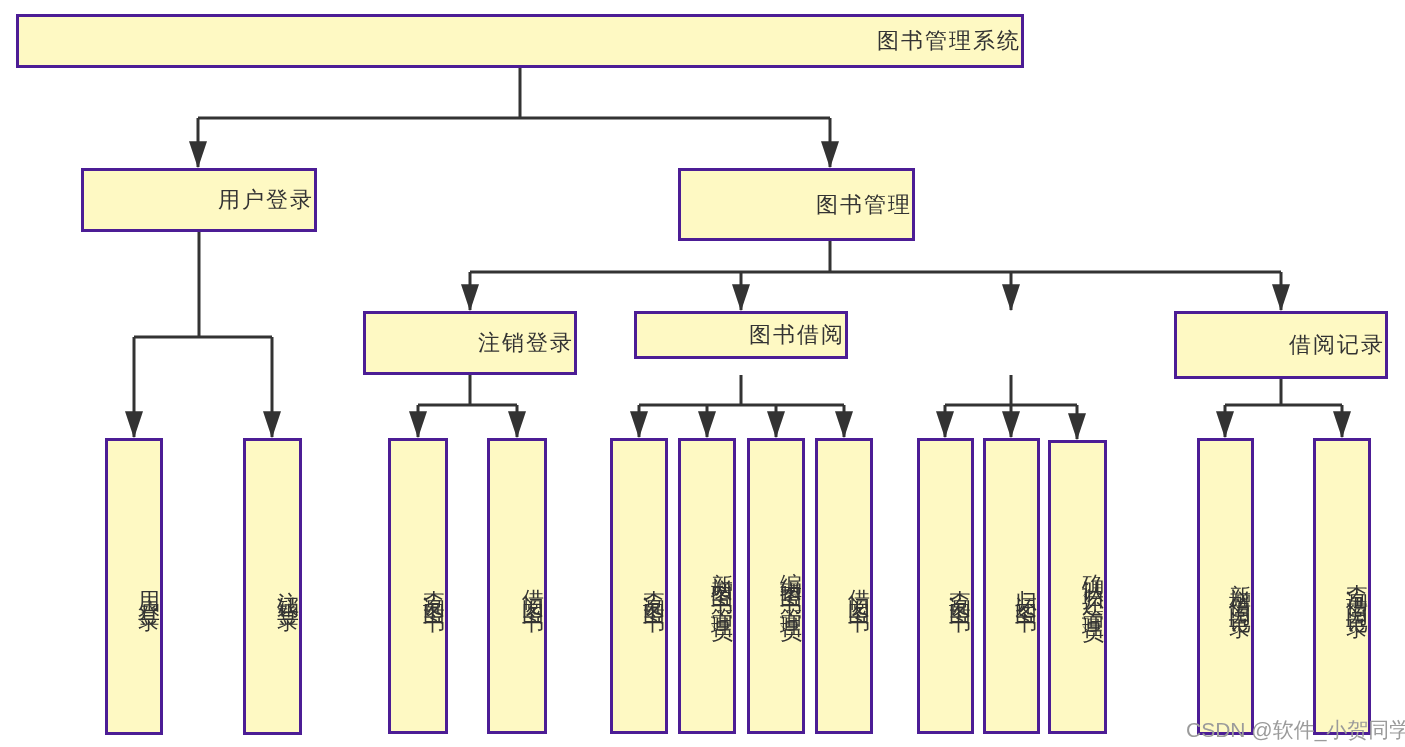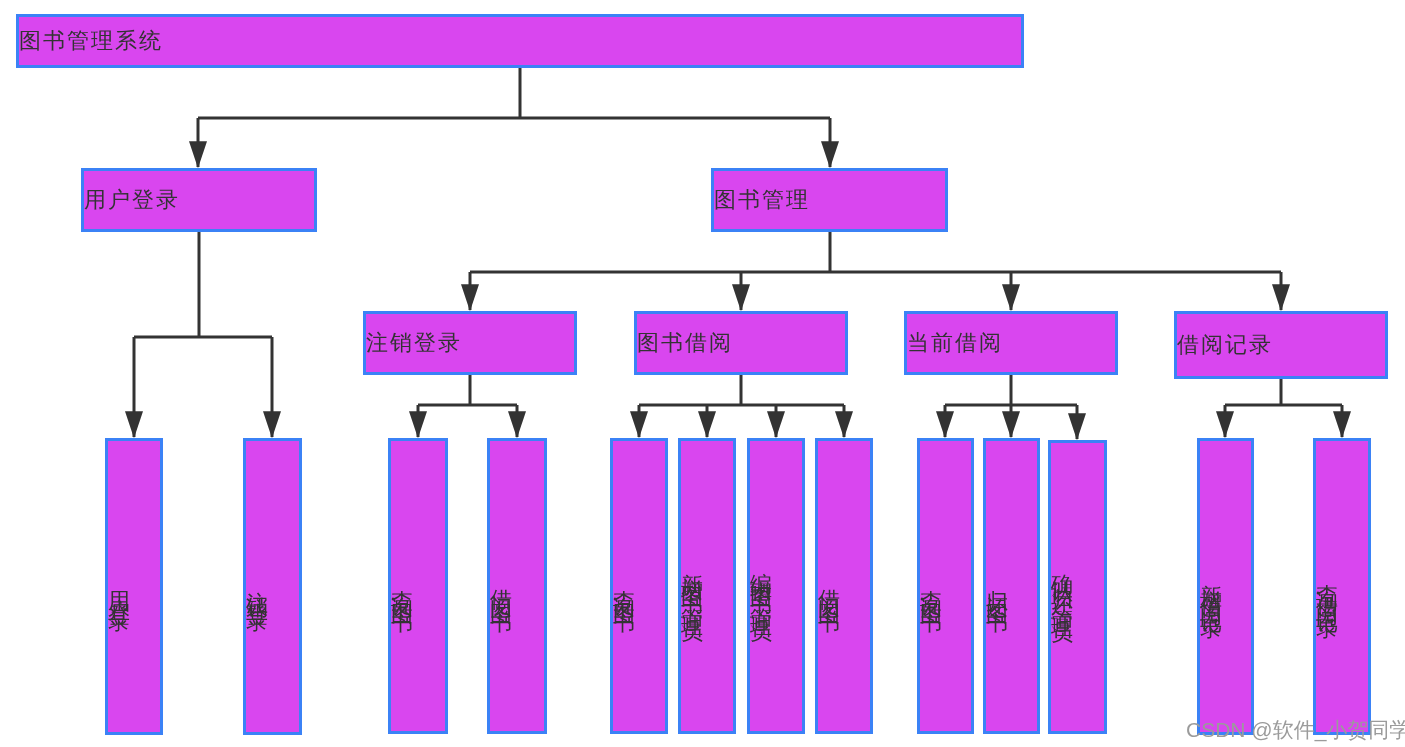--- a/index.html
+++ b/index.html
@@ -7,22 +7,22 @@
     position:relative;width:1405px;height:747px;background:#ffffff;
     overflow:hidden;
     font-family:"Liberation Sans","DejaVu Sans",sans-serif;
     color:#333333;
   }
   svg.connectors{position:absolute;left:0;top:0;pointer-events:none;}
   svg.connectors path{stroke:#333333;stroke-width:3;fill:none;}
   svg.connectors path.arrow{marker-end:url(#arrowhead);}
   .node{
     position:absolute;box-sizing:border-box;
-    border:3px solid #3b82f6;background:#d946ef;
-    display:flex;align-items:center;justify-content:flex-start;
+    border:3px solid #4c1d95;background:#fef9c3;
+    display:flex;align-items:center;justify-content:flex-end;
   }
   .node .lbl{
     font-size:22px;letter-spacing:2px;color:#333333;white-space:nowrap;
   }
   .node.v .lbl{
     writing-mode:vertical-rl;text-orientation:mixed;
     letter-spacing:7px;white-space:normal;line-height:1;
   }
   .watermark{
     position:absolute;left:1186px;top:716px;z-index:5;
@@ -70,32 +70,29 @@
     <path class="arrow" d="M1342,405 V437"></path>
   </svg>
 
   <div class="node" style="left:16px;top:14px;width:1008px;height:54px">
     <span class="lbl">图书管理系统</span>
   </div>
 
   <div class="node" style="left:81px;top:168px;width:236px;height:64px">
     <span class="lbl">用户登录</span>
   </div>
-  <div class="node" style="left:711px;top:168px;width:237px;height:64px">
+  <div class="node" style="left:678px;top:168px;width:237px;height:73px">
     <span class="lbl">图书管理</span>
   </div>
 
   <div class="node" style="left:363px;top:311px;width:214px;height:64px">
     <span class="lbl">注销登录</span>
   </div>
-  <div class="node" style="left:634px;top:311px;width:214px;height:64px">
+  <div class="node" style="left:634px;top:311px;width:214px;height:48px">
     <span class="lbl">图书借阅</span>
-  </div>
-  <div class="node" style="left:904px;top:311px;width:214px;height:64px">
-    <span class="lbl">当前借阅</span>
   </div>
   <div class="node" style="left:1174px;top:311px;width:214px;height:68px">
     <span class="lbl">借阅记录</span>
   </div>
 
   <div class="node v" style="left:105px;top:438px;width:58px;height:297px">
     <span class="lbl">用户登录</span>
   </div>
   <div class="node v" style="left:243px;top:438px;width:59px;height:297px">
     <span class="lbl">注销登录</span>

